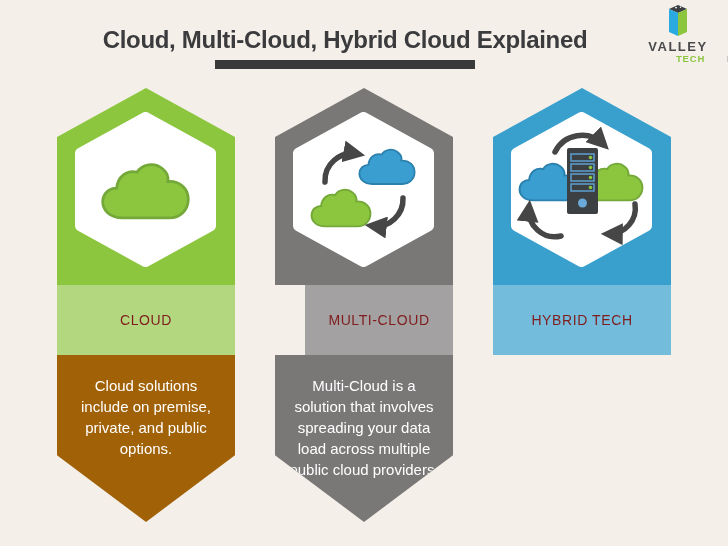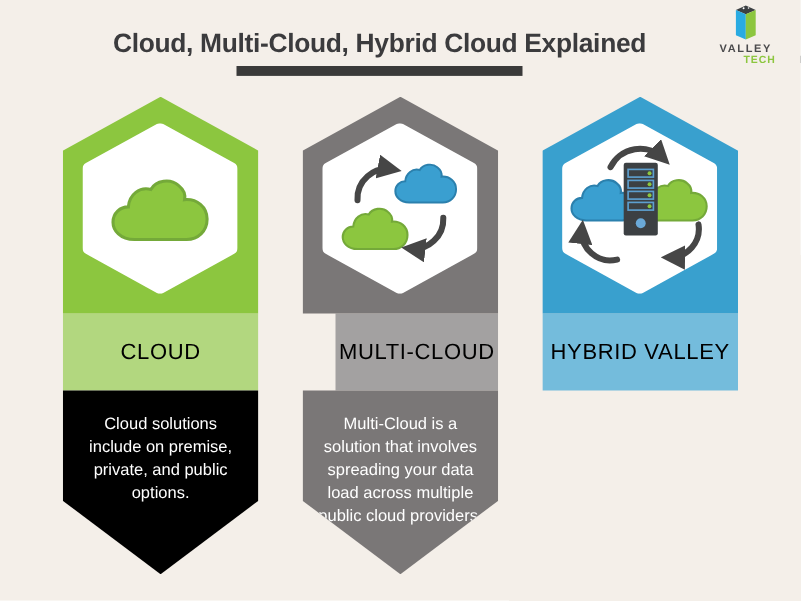--- a/index.html
+++ b/index.html
@@ -7,34 +7,34 @@
   .canvas{position:relative;width:728px;height:546px;background:#f4efe9;overflow:hidden;}
 
   
   .header-title{position:absolute;left:0;top:26px;width:690px;text-align:center;
     font-size:24px;font-weight:700;letter-spacing:-0.3px;color:#3b3b3d;}
   .header-underline{position:absolute;left:215px;top:60px;width:260px;height:9px;background:#3a3a3a;}
 
   
   .logo{position:absolute;right:8px;top:4px;width:84px;text-align:center;}
   .logo svg{display:block;margin:0 auto;}
-  .logo-valley{font-size:10px;font-weight:700;letter-spacing:1.5px;color:#4a4a4c;margin-top:1px;}
+  .logo-valley{font-size:13px;font-weight:700;letter-spacing:1.5px;color:#4a4a4c;margin-top:1px;}
   .logo-tl{font-size:9.5px;font-weight:700;letter-spacing:0.8px;margin-top:-1px;}
   .logo-tech{color:#8cc63f;margin-left:40px;}
   .logo-logic{color:#87898c;padding-left:22px;}
 
   
   .col{position:absolute;top:88px;width:178px;height:434px;display:flex;flex-direction:column;
     clip-path:polygon(50% 0%, 100% 11.3%, 100% 84.6%, 50% 100%, 0% 84.6%, 0% 11.3%);}
   .col-1{left:57px;}
   .col-2{left:275px;}
   .col-3{left:493px;}
   .col-top{position:relative;height:197px;flex:none;}
   .col-band{height:70px;flex:none;display:flex;align-items:center;justify-content:center;}
-  .col-band .band-title{font-size:20px;letter-spacing:0.6px;color:#000000;}
+  .col-band .band-title{font-size:14px;letter-spacing:0.6px;color:#7f1d1d;}
   .col-body{flex:1;color:#ffffff;text-align:center;font-size:15px;line-height:1.4;}
   .col-body .desc{margin-top:20px;}
   .pad-narrow{padding:0 23px;}
   .pad-wide{padding:0 12px;}
 
   .badge{position:absolute;left:18px;top:24px;width:141px;height:155px;}
 </style>
 </head>
 <body>
 
@@ -67,21 +67,21 @@
   <div class="col col-1">
     <div class="col-top" style="background-color: rgb(140, 198, 63);">
       <svg class="badge" viewBox="0 0 141 155">
         <polygon points="70.5,6 135,41.5 135,113.5 70.5,149 6,113.5 6,41.5" fill="#ffffff" stroke="#ffffff" stroke-width="12" stroke-linejoin="round"></polygon>
         <use href="#cloudp" transform="translate(24,50) scale(0.93)" fill="#8cc63f" stroke="#74a939" stroke-width="3"></use>
       </svg>
     </div>
     <div class="col-band" style="background-color: rgb(178, 215, 127);">
       <span class="band-title">CLOUD</span>
     </div>
-    <div class="col-body pad-narrow" style="background-color: #000000;">
+    <div class="col-body pad-narrow" style="background-color: #a16207;">
       <div class="desc">Cloud solutions include on premise, private, and public options.</div>
     </div>
   </div>
 
   <div class="col col-2">
     <div class="col-top" style="background-color: rgb(122, 119, 119);">
       <svg class="badge" viewBox="0 0 141 155">
         <polygon points="70.5,6 135,41.5 135,113.5 70.5,149 6,113.5 6,41.5" fill="#ffffff" stroke="#ffffff" stroke-width="12" stroke-linejoin="round"></polygon>
         <path d="M 32 70 A 27 27 0 0 1 64 42" fill="none" stroke="#464646" stroke-width="5.5" stroke-linecap="round" marker-end="url(#ah)"></path>
         <use href="#cloudp" transform="translate(64,36) scale(0.60)" fill="#3a9fd0" stroke="#2b80ad" stroke-width="3"></use>
@@ -112,17 +112,17 @@
         <circle cx="79.5" cy="55.5" r="1.8" fill="#8cc63f"></circle>
         <circle cx="79.5" cy="65.5" r="1.8" fill="#8cc63f"></circle>
         <circle cx="79.5" cy="75.5" r="1.8" fill="#8cc63f"></circle>
         <circle cx="71.5" cy="91" r="4.5" fill="#6aa9d8"></circle>
         <path d="M 44 40 A 30 30 0 0 1 92 32" fill="none" stroke="#464646" stroke-width="5.5" stroke-linecap="round" marker-end="url(#ah)"></path>
         <path d="M 124 92 A 26 26 0 0 1 98 122" fill="none" stroke="#464646" stroke-width="5.5" stroke-linecap="round" marker-end="url(#ah)"></path>
         <path d="M 50 124 A 26 26 0 0 1 18 96" fill="none" stroke="#464646" stroke-width="5.5" stroke-linecap="round" marker-end="url(#ah)"></path>
       </svg>
     </div>
     <div class="col-band" style="background-color: rgb(116, 188, 220);">
-      <span class="band-title">HYBRID VALLEY</span>
+      <span class="band-title">HYBRID TECH</span>
     </div>
   </div>
 
 </div>
 
 </body></html>

